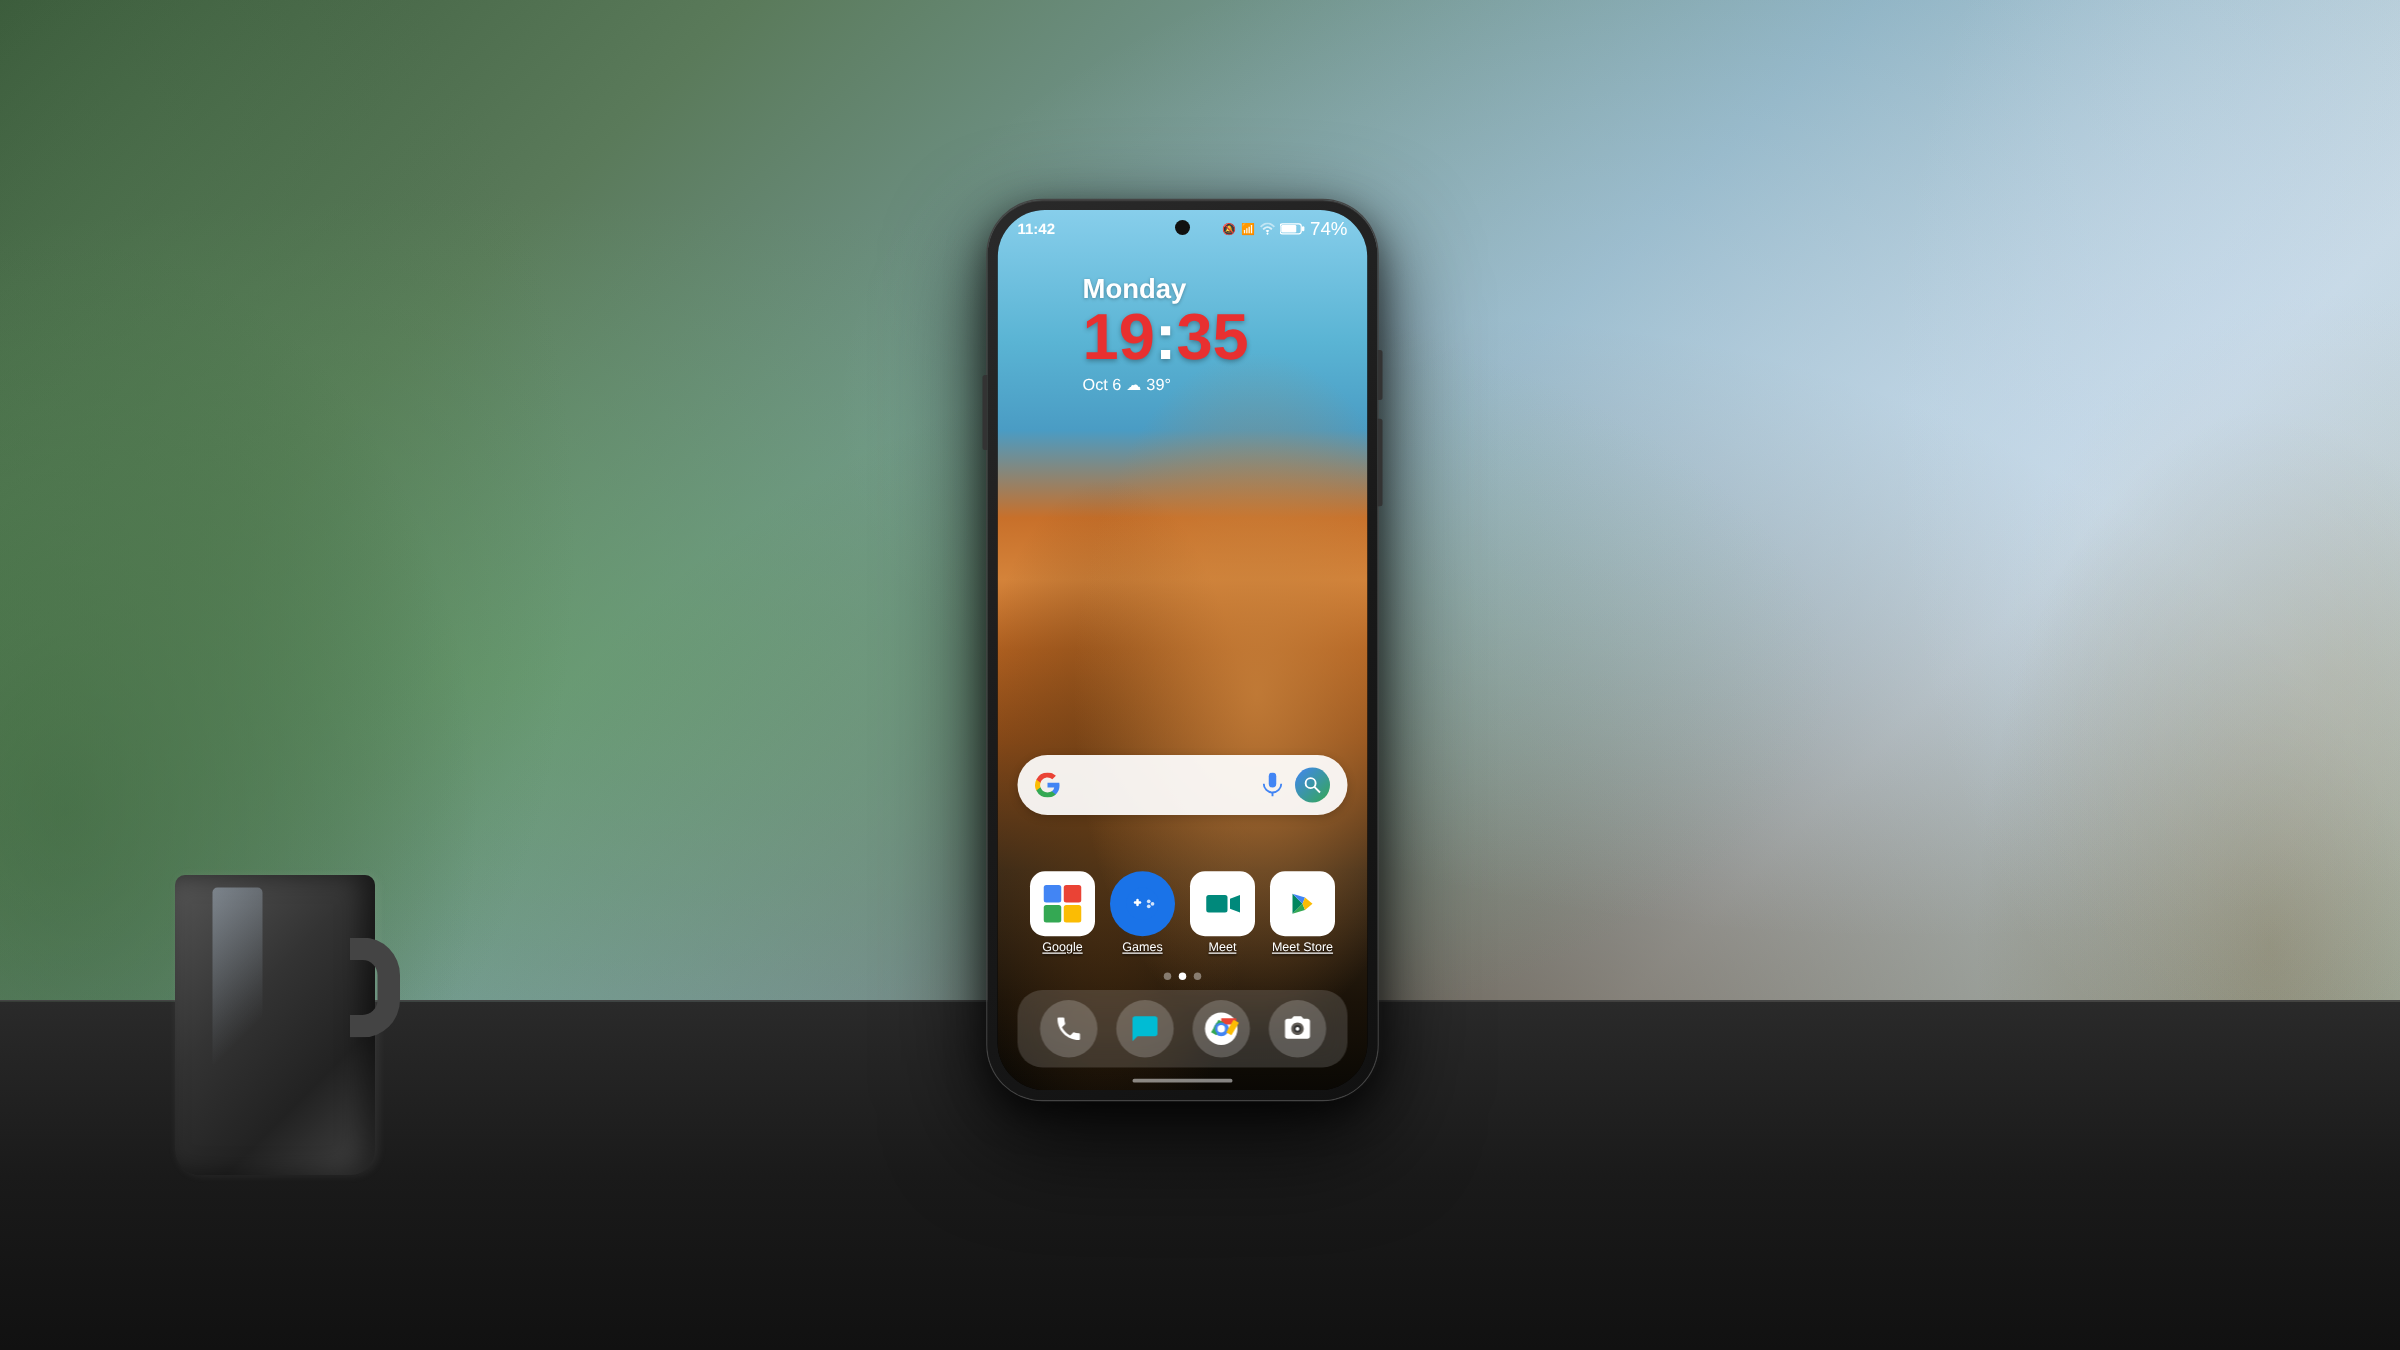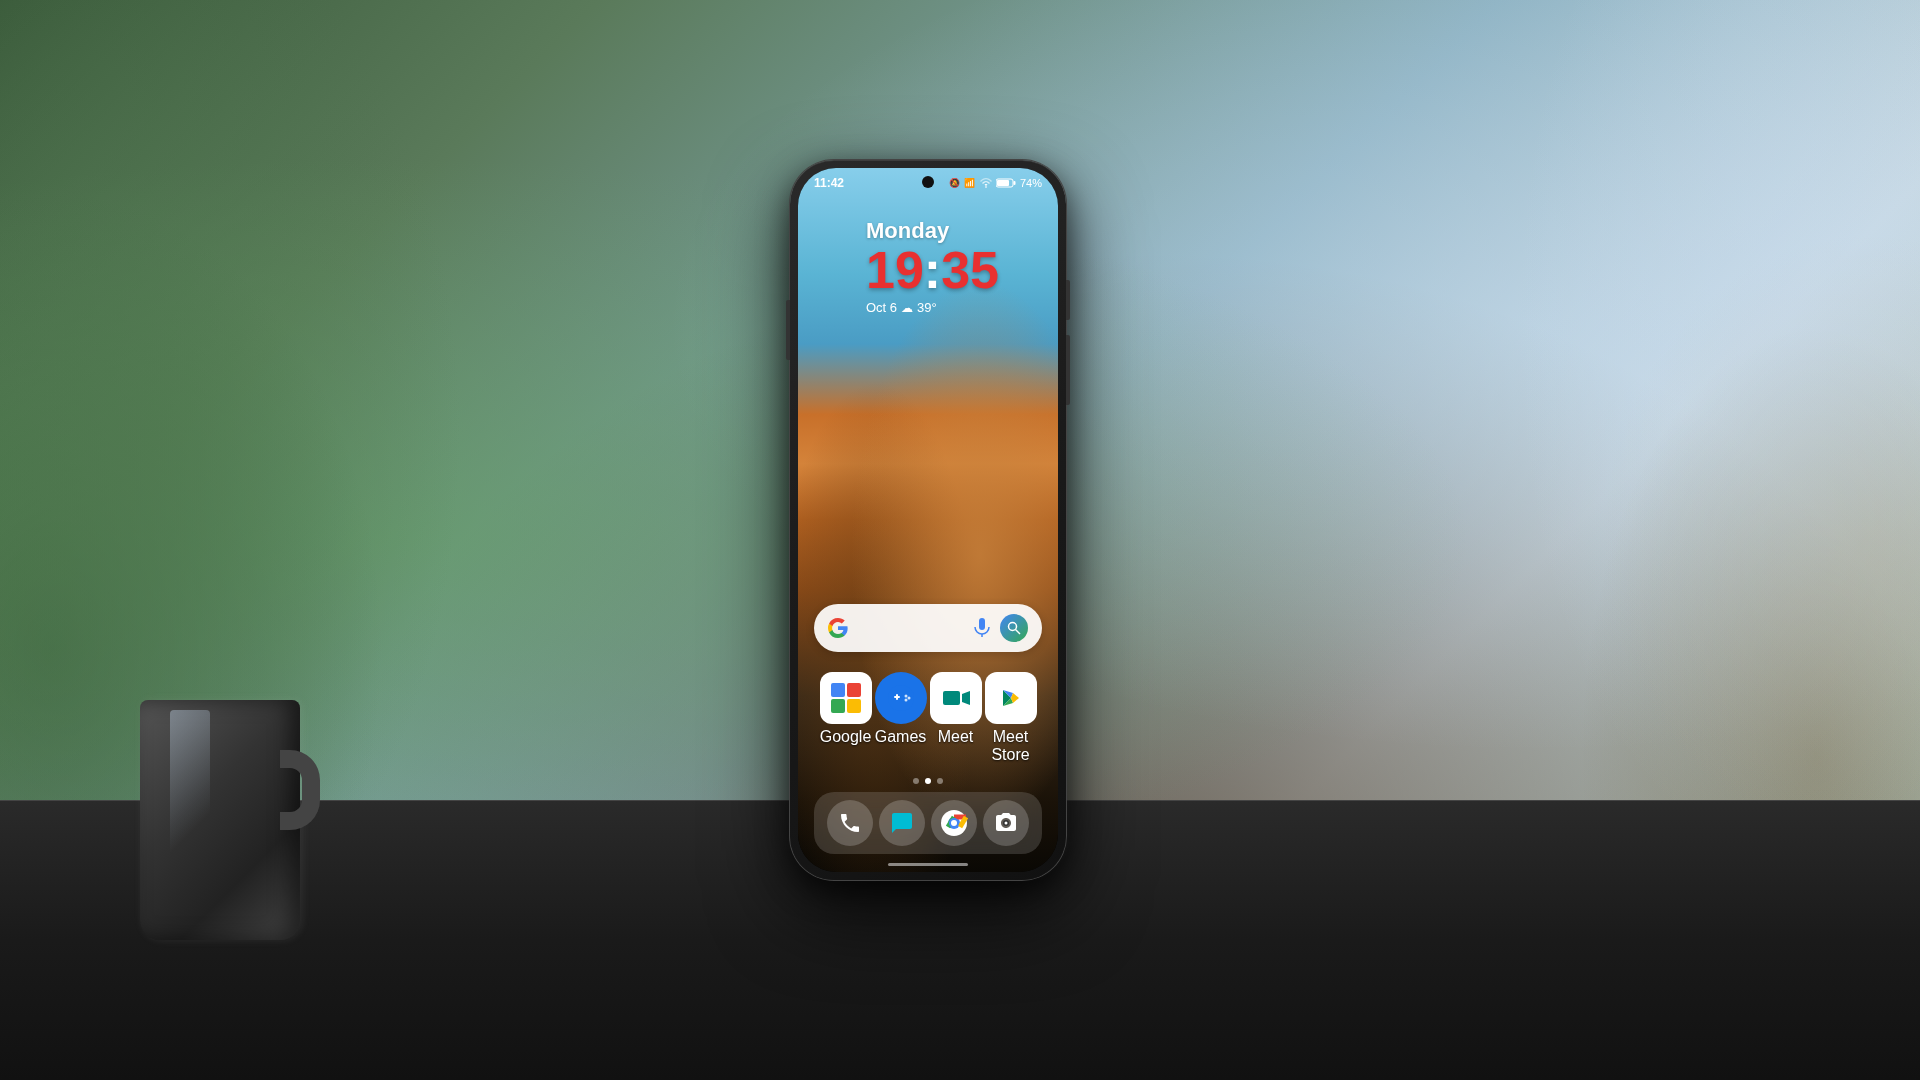--- a/index.html
+++ b/index.html
@@ -75,21 +75,21 @@
     .phone-wrapper {
       position: absolute;
       left: 50%;
       top: 50%;
       transform: translate(-50%, -50%) translateY(-20px);
       width: 340px;
       height: 720px;
     }
 
     .phone-outer {
-      width: 276px;
+      width: 312px;
       height: 720px;
       background: linear-gradient(145deg, #2a2a2a 0%, #1a1a1a 50%, #111 100%);
       border-radius: 44px;
       padding: 8px;
       box-shadow:
         0 0 0 1px #444,
         0 30px 80px rgba(0,0,0,0.8),
         0 10px 30px rgba(0,0,0,0.6),
         inset 0 1px 0 rgba(255,255,255,0.1),
         2px 0 4px rgba(255,255,255,0.05);
@@ -181,21 +181,21 @@
       font-weight: 600;
     }
     .status-icons {
       display: flex;
       align-items: center;
       gap: 4px;
       color: white;
       font-size: 9px;
     }
     .battery-text {
-      font-size: 11px;
+      font-size: 15px;
       color: white;
     }
 
     
     .camera-notch {
       position: absolute;
       top: 8px;
       left: 50%;
       transform: translateX(-50%);
       width: 12px;
@@ -314,23 +314,24 @@
       border-radius: 12px;
       display: flex;
       align-items: center;
       justify-content: center;
       font-size: 24px;
       position: relative;
       overflow: hidden;
     }
     .app-label {
       color: white;
-      font-size: 16px;
+      font-size: 10px;
       text-align: center;
       text-shadow: 0 1px 2px rgba(0,0,0,0.8);
+      text-decoration: underline;
     }
 
     
     .icon-google {
       background: white;
       border-radius: 12px;
     }
     .google-grid {
       display: grid;
       grid-template-columns: 1fr 1fr;

